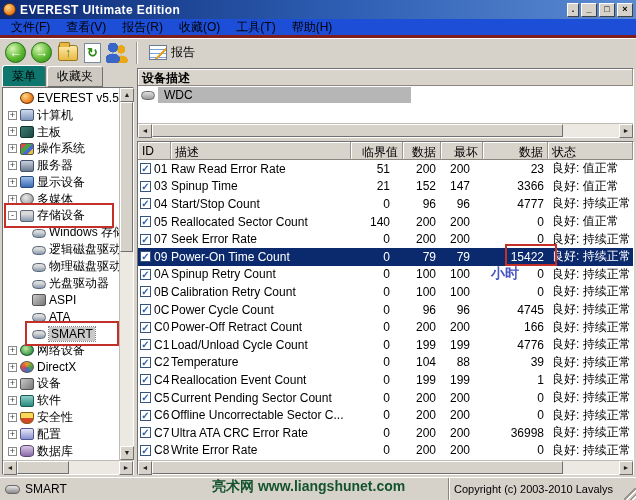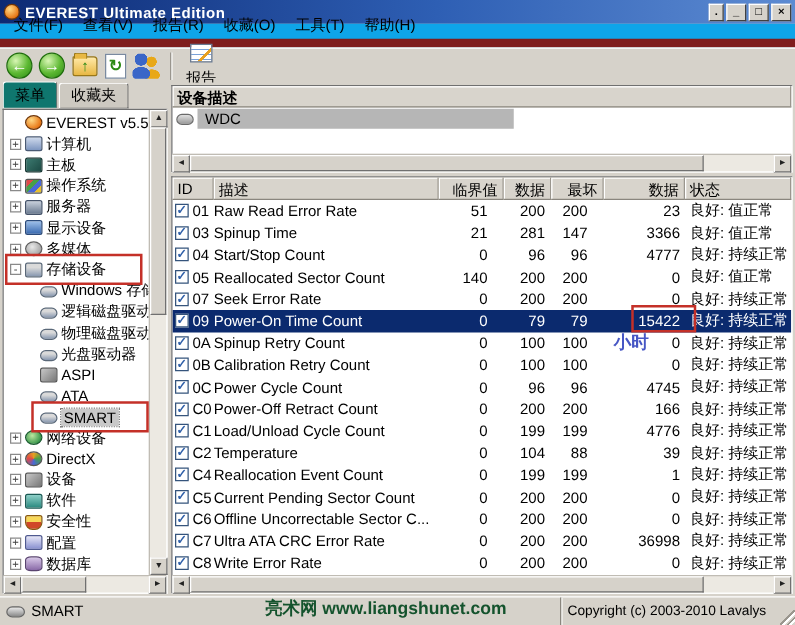--- a/index.html
+++ b/index.html
@@ -16,22 +16,22 @@
     background:radial-gradient(circle at 35% 30%, #ffd884, #e87818 70%, #a84c06);
     border:1px solid #6e3406; }
   .title-text { color:#fff; font-weight:bold; font-size:12px; letter-spacing:.4px; flex:1;
     white-space:nowrap; overflow:hidden; }
   .win-btns { display:flex; gap:2px; }
   .win-btn { width:16px; height:14px; background:#d6d2ca; text-align:center;
     border:1px solid; border-color:#fff #404040 #404040 #fff;
     font-size:9px; line-height:11px; font-weight:bold; }
   .win-btn.small { width:12px; }
   
-  .menubar { height:19px; display:flex; align-items:flex-end; background:#0ea5e9;
-    padding-left:3px; border-bottom:7px solid #7f1d1d; }
+  .menubar { height:19px; display:flex; align-items:center; background:#1d4ed8;
+    padding-left:3px; border-bottom:3px solid #7f1d1d; }
   .mi { padding:2px 8px; font-size:12px; white-space:nowrap; }
   
   .toolbar { height:28px; display:flex; align-items:center; background:#d6d2ca;
     padding-left:5px; gap:5px; border-top:1px solid #fff; }
   .tb-sphere { width:21px; height:21px; border-radius:50%; flex:none;
     background:radial-gradient(circle at 35% 30%, #d8f6b4, #5cb832 55%, #2c8a14);
     border:1px solid #1e6c0c; color:#fff; font-weight:bold; font-size:13px;
     text-align:center; line-height:19px; }
   .tb-folder { width:20px; height:16px; position:relative; flex:none; margin:0 1px;
     background:linear-gradient(#ffe9a8,#e8b844); border:1px solid #9a7818;
@@ -41,21 +41,21 @@
     background:#e8b844; border:1px solid #9a7818; border-bottom:none; border-radius:2px 2px 0 0; }
   .tb-page { width:17px; height:20px; background:#fff; border:1px solid #7a8aa0; flex:none;
     color:#2c8a14; font-weight:bold; font-size:13px; text-align:center; line-height:18px; }
   .tb-users { width:22px; height:20px; flex:none;
     background:
       radial-gradient(circle at 31% 22%, #3a66c8 23%, transparent 24%),
       radial-gradient(circle at 69% 32%, #e8a818 20%, transparent 21%),
       radial-gradient(ellipse 34% 28% at 31% 80%, #3a66c8 95%, transparent 100%),
       radial-gradient(ellipse 30% 24% at 70% 86%, #e8a818 95%, transparent 100%); }
   .tb-sep { width:2px; height:22px; border-left:1px solid #9a968e; border-right:1px solid #fff; margin:0 3px; }
-  .tb-report { display:flex; align-items:center; gap:4px; padding:2px 6px 2px 3px; font-size:12px;flex-direction:column; }
+  .tb-report { display:flex; align-items:center; gap:4px; padding:2px 6px 2px 3px; font-size:12px; }
   .tb-report-ico { width:18px; height:15px; background:
       linear-gradient(135deg, transparent 62%, #e8a020 62%, #e8a020 72%, transparent 72%),
       repeating-linear-gradient(#fff 0 3px, #7aa2d8 3px 4px);
     border:1px solid #6a7a92; }
   
   .main { position:absolute; top:66px; left:0; right:0; bottom:23px;
     display:flex; padding:2px; gap:3px; background:#d6d2ca; }
   
   .left { width:132px; display:flex; flex-direction:column; flex:none; }
   .tabs { display:flex; height:19px; align-items:flex-end; }
@@ -371,21 +371,21 @@
     <span class="c-data num">23</span>
     <span class="c-status">良好: 值正常</span>
   </div>
           <div class="trow">
     <span class="c-id">
               <span class="cb">✓</span>
               <span class="idv">03</span>
             </span>
     <span class="c-desc">Spinup Time</span>
     <span class="c-th num">21</span>
-    <span class="c-val num">281</span>
+    <span class="c-val num">152</span>
     <span class="c-worst num">147</span>
     <span class="c-data num">3366</span>
     <span class="c-status">良好: 值正常</span>
   </div>
           <div class="trow">
     <span class="c-id">
               <span class="cb">✓</span>
               <span class="idv">04</span>
             </span>
     <span class="c-desc">Start/Stop Count</span>

